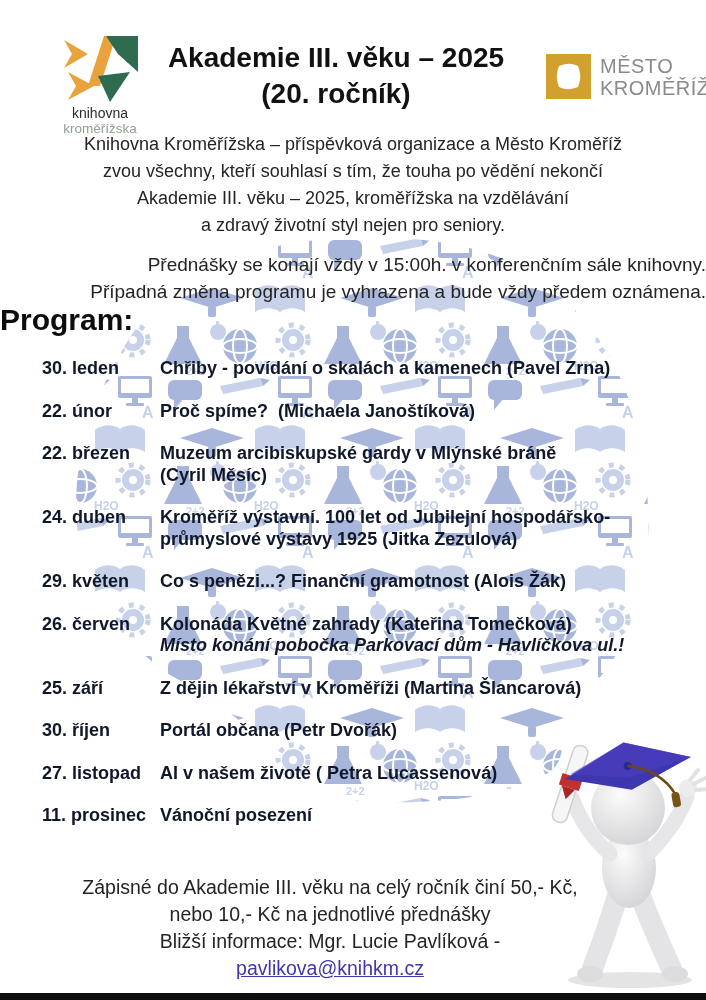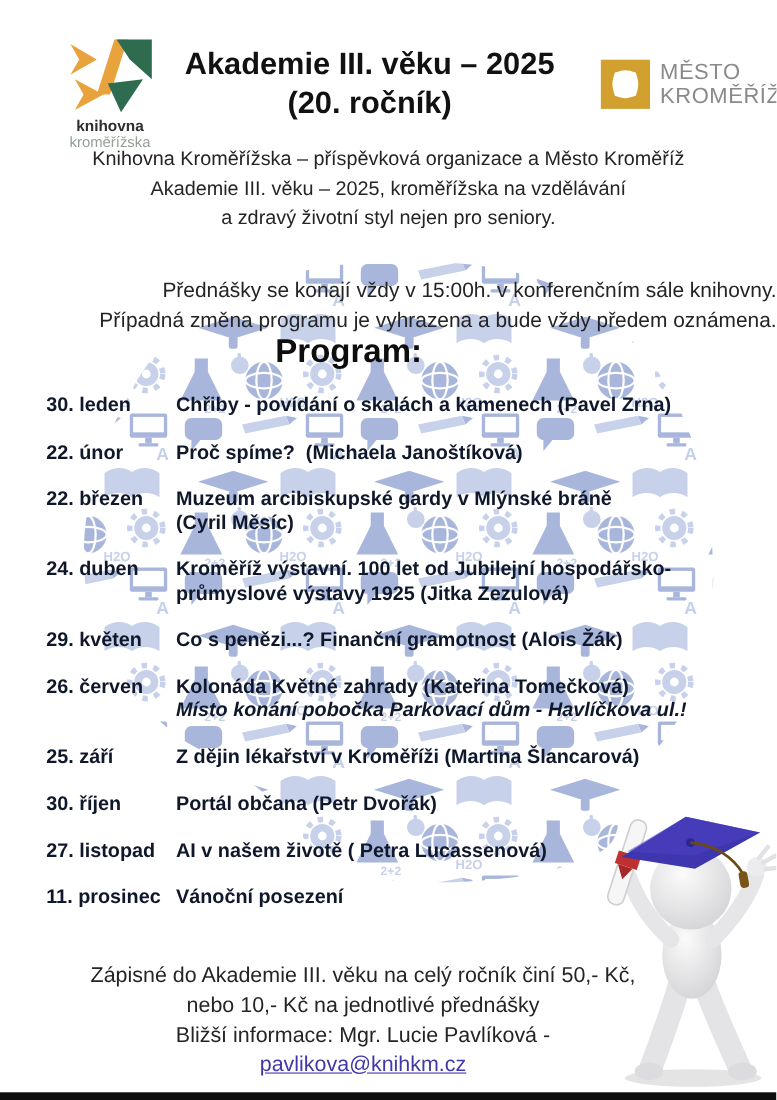--- a/index.html
+++ b/index.html
@@ -5,34 +5,34 @@
   html,body { margin:0; padding:0; background:#ffffff; }
   .page {
     position:relative; width:706px; height:1000px; background:#ffffff;
     overflow:hidden; font-family:"Liberation Sans", sans-serif; color:#1b1b1b;
   }
   .montage { position:absolute; left:0; top:0; z-index:0; }
   .layer { position:absolute; z-index:2; }
 
   
   .lib-logo { left:38px; top:32px; width:124px; text-align:center; }
-  .lib-name { font-size:14px; font-weight:bold; color:#2d2d2d; line-height:15px; }
+  .lib-name { font-size:14px; font-weight:normal; color:#2d2d2d; line-height:15px; }
   .lib-sub  { font-size:13.5px; color:#93a093; line-height:15px; }
   .title { left:0; top:40px; width:672px; text-align:center; font-weight:bold;
            font-size:28px; line-height:36px; color:#111; }
   .city-logo { left:546px; top:54px; display:flex; align-items:flex-start; }
   .city-text { margin-left:9px; color:#8a8a8b; font-size:20px; line-height:22px;
                letter-spacing:0.5px; margin-top:1px; }
 
   
   .intro { left:0; top:131px; width:706px; text-align:center;
            font-size:18px; line-height:27px; color:#242424; }
   .note-par { left:0; top:251px; width:706px; text-align:right;
               font-size:19px; line-height:27px; color:#242424; }
-  .program-heading { left:0; top:303px; width:634px; text-align:center;
+  .program-heading { left:0; top:303px; width:634px; 
                      font-weight:bold; font-size:30px; color:#0d0d0d; }
 
   
   .program { left:42px; top:358px; width:630px; }
   .row { display:flex; margin-bottom:21px; font-weight:bold;
          font-size:18px; line-height:21.5px; color:#0f172a; }
   .row .date { width:118px; flex:none; }
   .row .event { flex:1; }
   .event-line { white-space:pre-wrap; }
   .event-note { font-style:italic; white-space:pre-wrap; }
@@ -121,20 +121,21 @@
       <path d="M13,12 C22,9 24,9 32,12 C35,21 35,24 32,33 C23,36 21,36 13,33 C10,24 10,21 13,12 Z" fill="#ffffff"></path>
     </svg>
     <div class="city-text">
       <div>MĚSTO</div>
       <div>KROMĚŘÍŽ</div>
     </div>
   </div>
 
   <div class="layer intro">
     <div>Knihovna Kroměřížska – příspěvková organizace a Město Kroměříž</div>
+    <div>zvou všechny, kteří souhlasí s tím, že touha po vědění nekončí</div>
     <div>Akademie III. věku – 2025, kroměřížska na vzdělávání</div>
     <div>a zdravý životní styl nejen pro seniory.</div>
   </div>
 
   <div class="layer note-par">
     <div>Přednášky se konají vždy v 15:00h. v konferenčním sále knihovny.</div>
     <div>Případná změna programu je vyhrazena a bude vždy předem oznámena.</div>
   </div>
 
   <div class="layer program-heading">Program:</div>

